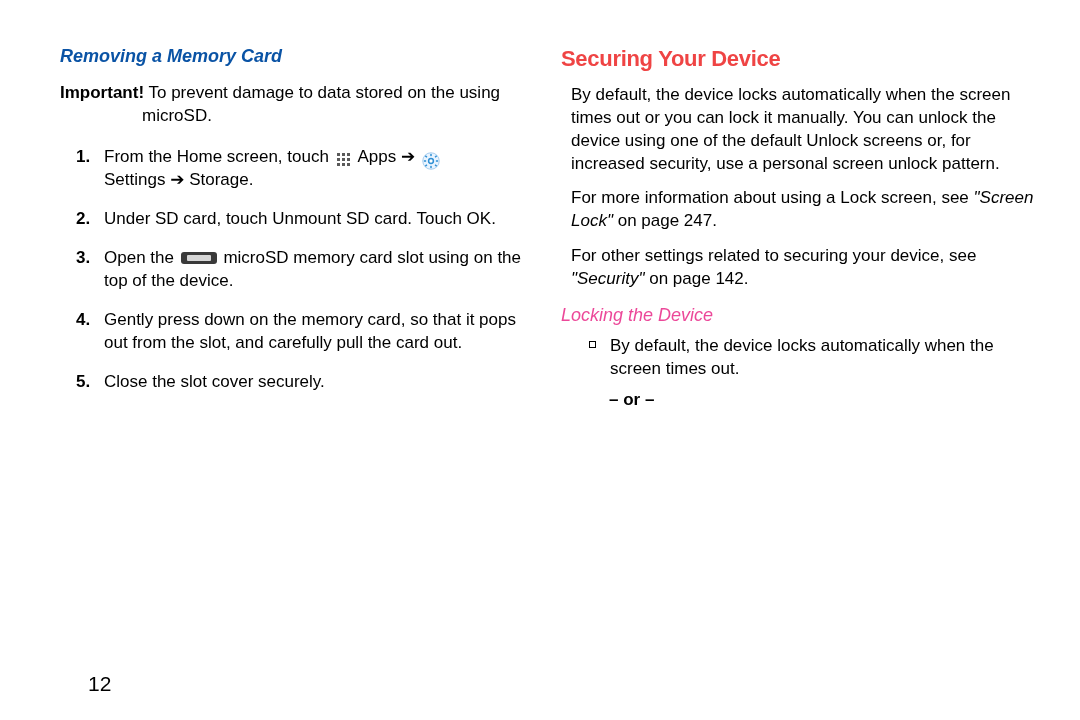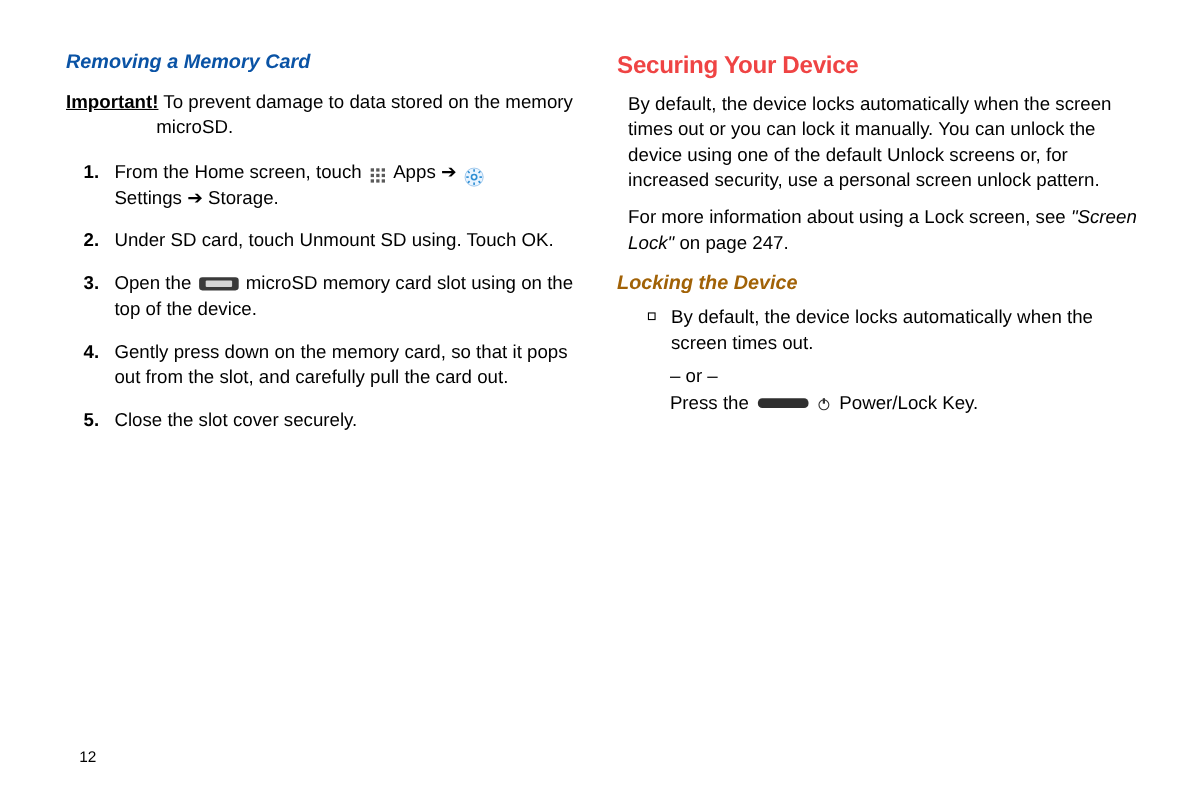--- a/index.html
+++ b/index.html
@@ -30,30 +30,30 @@
       margin-bottom: 14px;
     }
     .heading-2 {
       font-weight: 800;
       color: #ef4444;
       font-size: 22px;
       letter-spacing: -0.3px;
       margin-bottom: 10px;
     }
     .subheading-3 {
-      font-weight: bold;
+      font-weight: normal;
       font-style: italic;
-      color: #a16207;
+      color: #ec4899;
       font-size: 18px;
       margin: 12px 0 8px 0;
     }
     .important {
       margin-bottom: 18px;
     }
-    .important .label { font-weight: bold; text-decoration: underline; }
+    .important .label { font-weight: bold; }
     .important .hang {
       display: block;
       padding-left: 82px;
       text-indent: -82px;
     }
     .important .line2,
     .important .line3 { display:block; padding-left: 82px; }
     ol.steps {
       list-style: none;
       counter-reset: step;
@@ -84,30 +84,31 @@
       padding-left: 28px;
       margin-bottom: 8px;
     }
     .bullet-square {
       width: 7px; height: 7px; border: 1.5px solid #000;
       margin-top: 6px; flex-shrink: 0;
     }
     .or-line {
       padding-left: 48px;
       margin: 2px 0;
+      font-weight: bold;
     }
     .press-line {
       padding-left: 48px;
       margin-top: 2px;
     }
     .page-number {
       position: absolute;
       bottom: 22px;
-      left: 72px;
-      font-size: 14px;
+      left: 88px;
+      font-size: 21px;
     }
     
     .icon { display:inline-block; vertical-align: middle; }
     .icon-apps {
       width: 16px; height: 16px;
       position: relative;
       top: 2px;
       margin: 0 2px;
     }
     .icon-gear {
@@ -160,21 +161,21 @@
 </head>
 <body>
 
 <div class="page">
 
   <div class="col">
     <div class="subheading-1">Removing a Memory Card</div>
 
     <div class="important">
       <span class="hang">
-        <span class="label">Important!</span><span> To prevent damage to data stored on the memory</span>
+        <span class="label">Important!</span><span> To prevent damage to data stored on the using</span>
       </span>
       <span class="line3">microSD.</span>
     </div>
 
     <ol class="steps">
       <li>
         <span>From the Home screen, touch </span>
         <span class="icon icon-apps">
           <svg width="16" height="16" viewBox="0 0 16 16">
             <g fill="#5a5a5a">
@@ -207,50 +208,47 @@
               <rect x="17.5" y="16.5" width="2" height="3" transform="rotate(-45 18.5 18)"></rect>
             </g>
           </svg>
         </span>
         <br>
         <b>Settings</b>
         <span class="arrow"> ➔ </span>
         <b>Storage</b><span>.</span>
       </li>
       <li>
-        <span>Under </span><b>SD card</b><span>, touch </span><b>Unmount SD using</b><span>. Touch </span><b>OK</b><span>.</span>
+        <span>Under </span><b>SD card</b><span>, touch </span><b>Unmount SD card</b><span>. Touch </span><b>OK</b><span>.</span>
       </li>
       <li>
         <span>Open the </span>
         <span class="icon-slot"></span>
         <b>microSD memory card slot using</b>
         <span> on the top of the device.</span>
       </li>
       <li><span>Gently press down on the memory card, so that it pops out from the slot, and carefully pull the card out.</span></li>
       <li><span>Close the slot cover securely.</span></li>
     </ol>
   </div>
 
   <div class="col">
     <div class="heading-2">Securing Your Device</div>
 
     <div class="para">By default, the device locks automatically when the screen times out or you can lock it manually. You can unlock the device using one of the default Unlock screens or, for increased security, use a personal screen unlock pattern.</div>
     <div class="para">
       <span>For more information about using a Lock screen, see </span><i>"Screen Lock"</i><span> on page 247.</span>
     </div>
+    <div class="para">
+      <span>For other settings related to securing your device, see </span><i>"Security"</i><span> on page 142.</span>
+    </div>
 
     <div class="subheading-3">Locking the Device</div>
 
     <div class="bullet-row">
       <span class="bullet-square"></span>
       <span>By default, the device locks automatically when the screen times out.</span>
     </div>
     <div class="or-line">– or –</div>
-    <div class="press-line">
-      <span>Press the </span>
-      <span class="icon-powerkey"></span>
-      <span class="icon-powercircle"></span>
-      <b>Power/Lock Key</b><span>.</span>
-    </div>
   </div>
 </div>
 
 <div class="page-number">12</div>
 
 </body></html>

